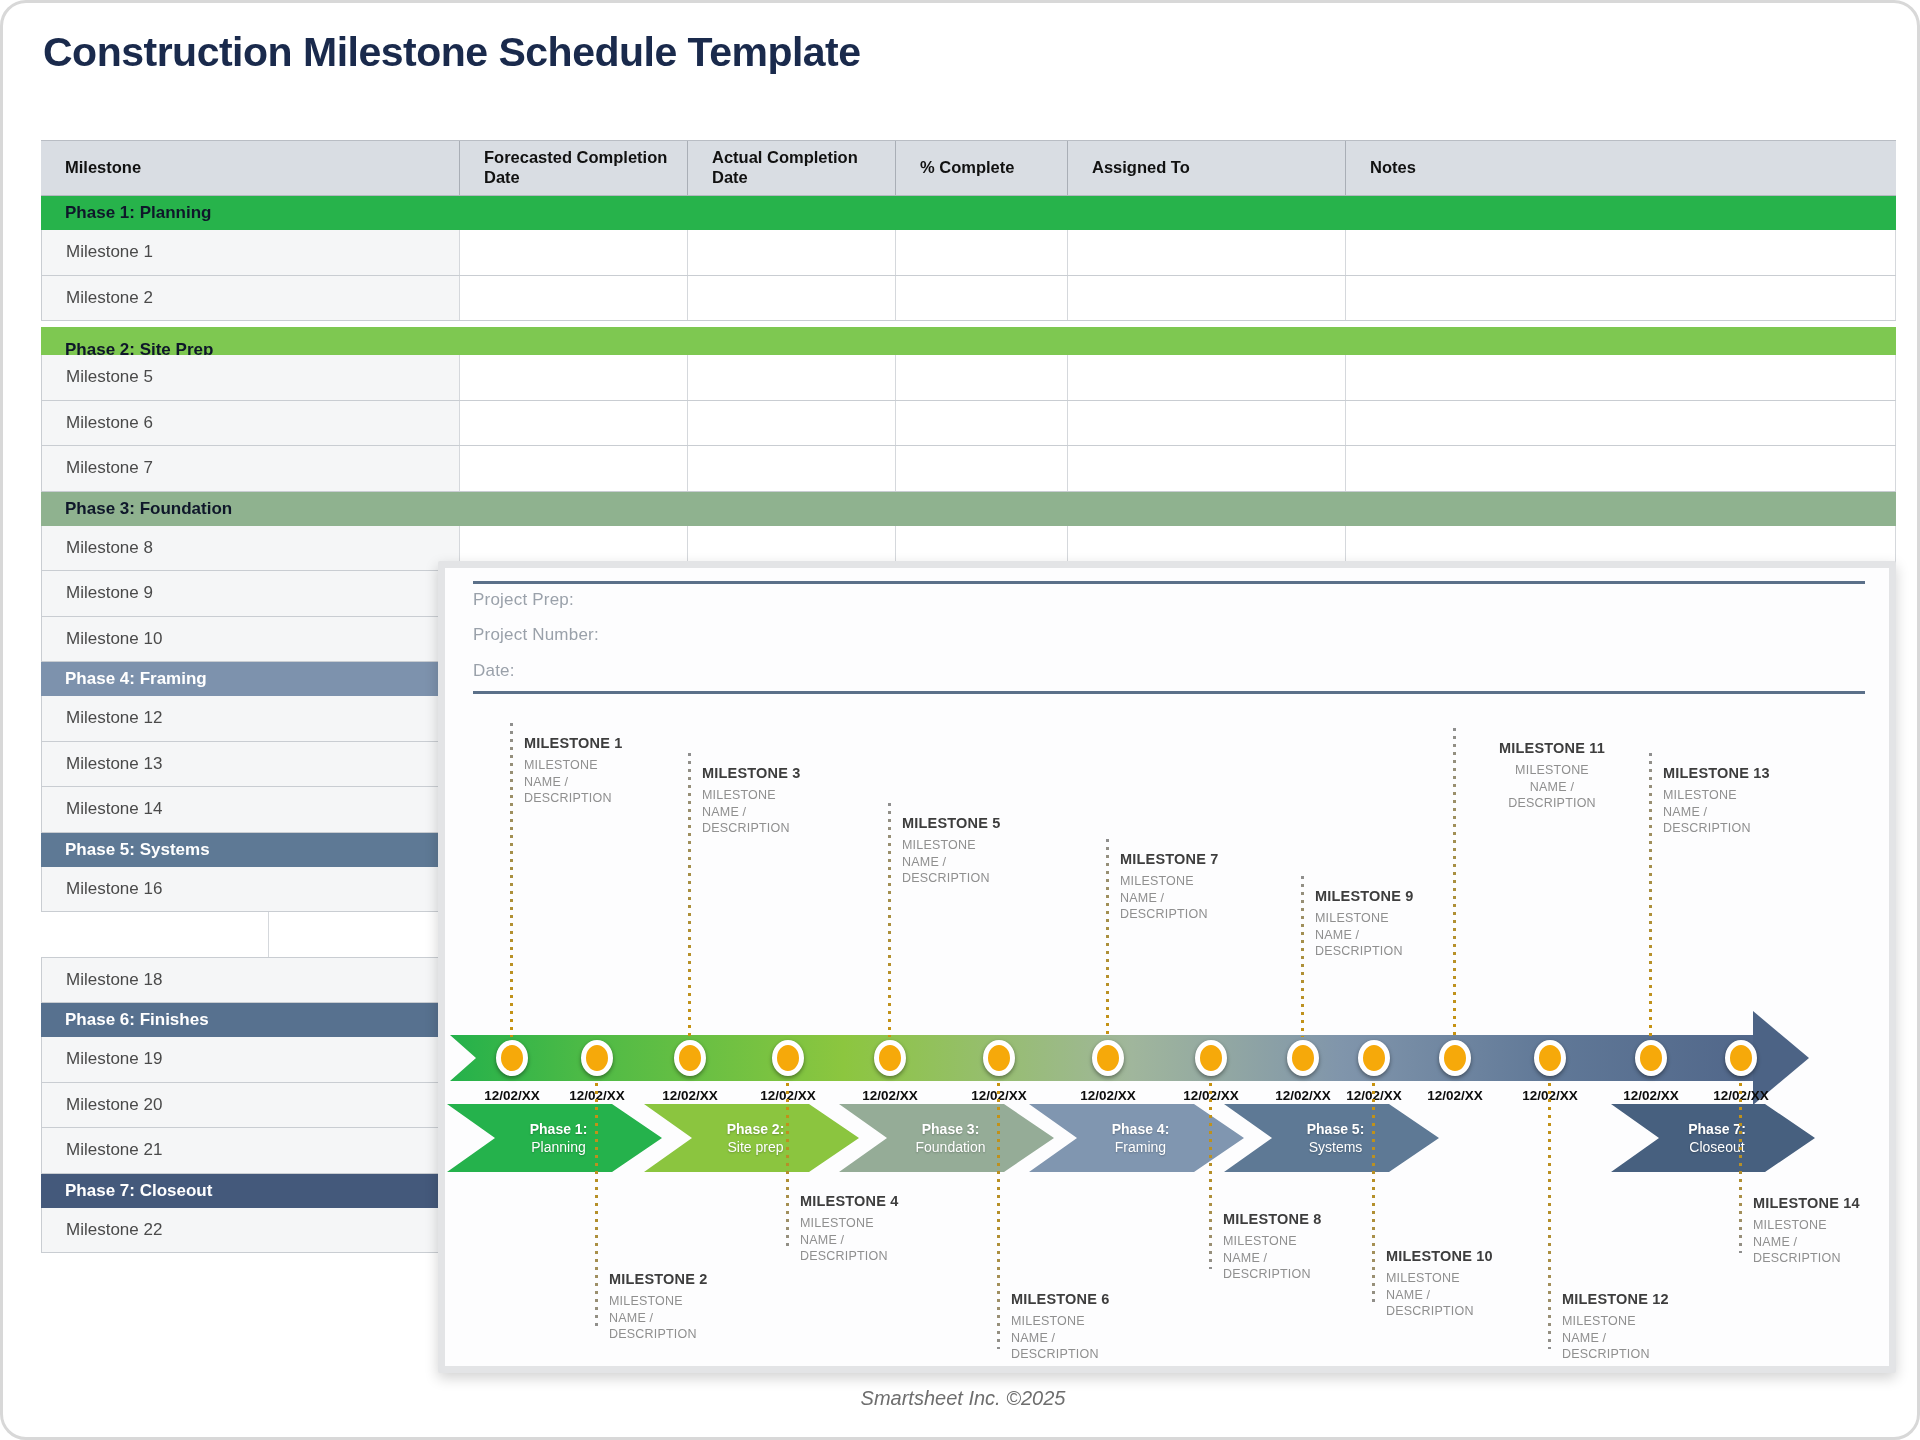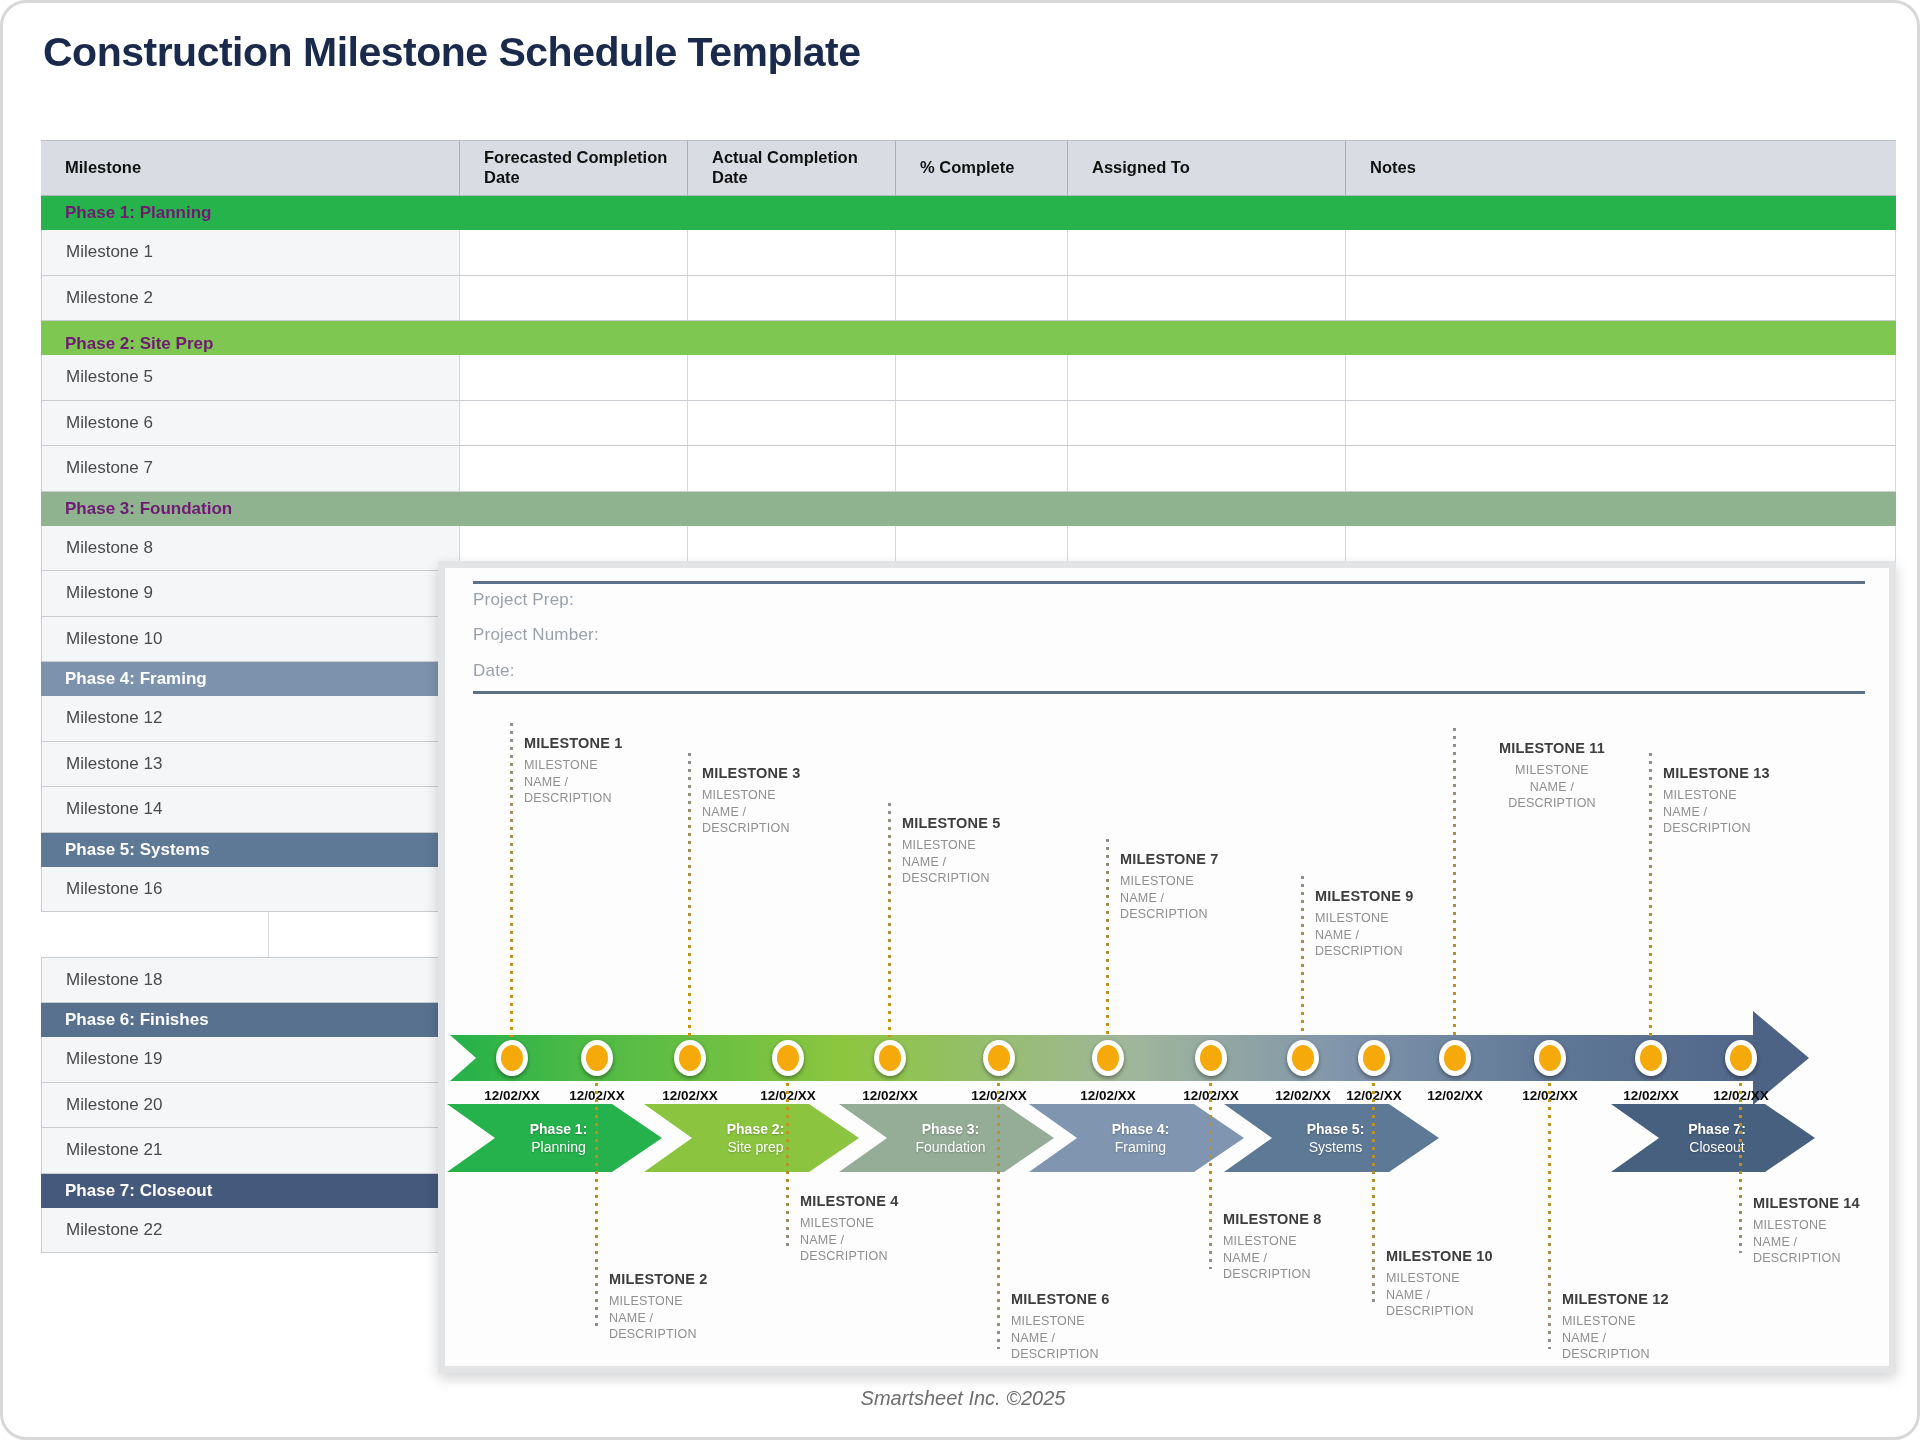--- a/index.html
+++ b/index.html
@@ -8,21 +8,21 @@
   .title{position:absolute;left:40px;top:26px;font-size:41px;font-weight:bold;letter-spacing:-.5px;color:#1a2a4c;}
 
   
   .tbl{position:absolute;left:38px;top:137px;width:1855px;height:1113px;}
   .thead{position:absolute;left:0;top:0;height:56px;width:1855px;background:#d9dde3;border-top:1px solid #b9bdc4;border-bottom:1px solid #b3b8bf;box-sizing:border-box;display:flex;}
   .th{box-sizing:border-box;border-right:1px solid #a9aeb6;display:flex;align-items:center;padding:4px 12px 4px 24px;font-weight:bold;font-size:16.5px;color:#111;line-height:1.2;}
   .th:last-child{border-right:none;text-align:right;}
   .c0{width:419px}.c1{width:228px}.c2{width:208px}.c3{width:172px}.c4{width:278px}.c5{width:550px}
   .trow{position:absolute;left:0;width:1855px;box-sizing:border-box;}
   .prow{display:flex;align-items:center;padding-left:24px;font-weight:bold;font-size:17px;}
-  .prow.dark{color:#701a75;}
+  .prow.dark{color:#0f172a;}
   .prow.light{color:#ffffff;}
   .mrow{display:flex;border-bottom:1px solid #c9cdd2;background:#fff;}
   .mcell{box-sizing:border-box;border-right:1px solid #d5d8dc;height:100%;}
   .mname{background:#f5f6f7;display:flex;align-items:center;padding-left:24px;font-size:17px;color:#4a4a4a;border-left:1px solid #c9cdd2;}
 
   
   .panel{position:absolute;left:435px;top:558px;width:1458px;height:812px;box-sizing:border-box;background:#fdfdfe;border:7px solid #e3e4e6;border-radius:2px;box-shadow:0 5px 14px rgba(0,0,0,.18);z-index:5;}
   .pin{position:absolute;inset:0;}
   .rule{position:absolute;left:28px;width:1392px;height:3px;background:#5b7089;}
   .pfield{position:absolute;left:28px;font-size:17px;color:#9aa1aa;letter-spacing:.2px;}
@@ -75,21 +75,21 @@
           <div class="mcell c5"></div>
         </div>
         <div class="trow mrow" style="top: 135.5px; height: 45.5px;">
           <div class="mcell mname c0">Milestone 2</div>
           <div class="mcell c1"></div>
           <div class="mcell c2"></div>
           <div class="mcell c3"></div>
           <div class="mcell c4"></div>
           <div class="mcell c5"></div>
         </div>
-        <div class="trow prow dark" style="top: 181px; height: 46px; background: rgb(126, 200, 81);">Phase 2: Site Prep</div>
+        <div class="trow prow dark" style="top: 187px; height: 46px; background: rgb(126, 200, 81);">Phase 2: Site Prep</div>
         <div class="trow mrow" style="top: 215px; height: 45.5px;">
           <div class="mcell mname c0">Milestone 5</div>
           <div class="mcell c1"></div>
           <div class="mcell c2"></div>
           <div class="mcell c3"></div>
           <div class="mcell c4"></div>
           <div class="mcell c5"></div>
         </div>
         <div class="trow mrow" style="top: 260.5px; height: 45.5px;">
           <div class="mcell mname c0">Milestone 6</div>

